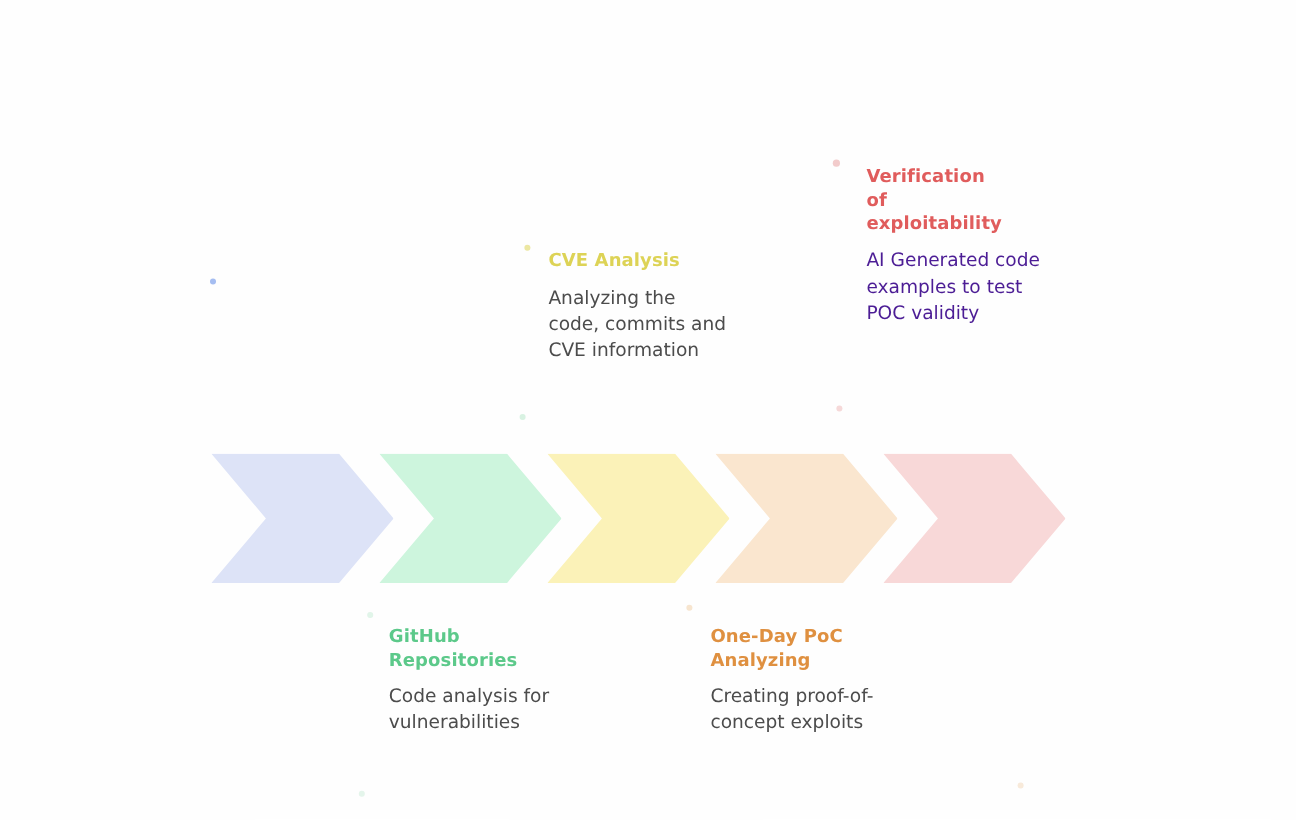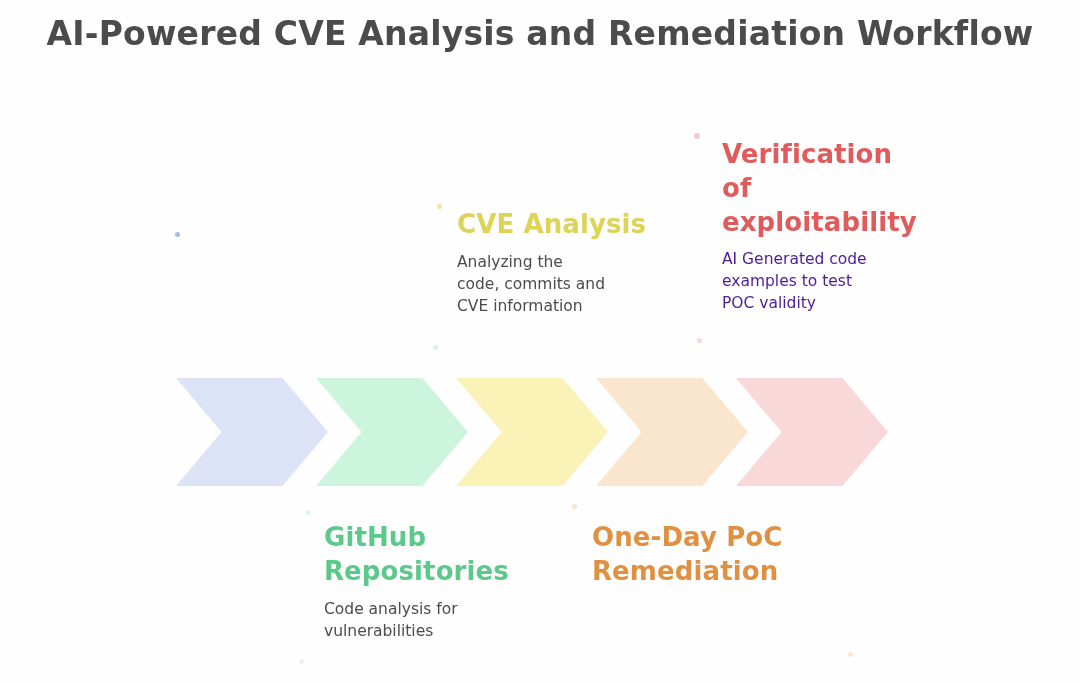--- a/index.html
+++ b/index.html
@@ -65,21 +65,21 @@
     clip-path: polygon(0% 0%, 70% 0%, 100% 50%, 70% 100%, 0% 100%, 30% 50%);
   }
 
   
   .step-label {
     position: absolute;
     width: 215px;
   }
   .step-heading {
     font-family: "DejaVu Sans", sans-serif;
-    font-size: 26px;
+    font-size: 15px;
     font-weight: bold;
     line-height: 1.30;
     margin: 0 0 9px 0;
     letter-spacing: 0.1px;
   }
   .step-desc {
     font-family: "DejaVu Sans", sans-serif;
     font-size: 15.5px;
     font-weight: normal;
     line-height: 1.42;
@@ -90,21 +90,20 @@
 
   
   .step-label.top    { text-align: left; }
   .step-label.bottom { text-align: left; }
 </style>
 </head>
 <body>
 
 <div id="canvas" style="background: rgb(254, 254, 254);">
 
-  <div id="page-title" style="color: rgb(75, 75, 75);">AI-Powered CVE Analysis and Remediation Workflow</div>
 
   <div id="sparkle-layer">
       <div class="sparkle" style="left: 175px; top: 232px; width: 5px; height: 5px; background: rgb(91, 134, 229);"></div>
       <div class="sparkle" style="left: 437px; top: 204px; width: 5px; height: 5px; background: rgb(221, 211, 86);"></div>
       <div class="sparkle" style="left: 694px; top: 133px; width: 6px; height: 6px; background: rgb(232, 160, 160);"></div>
       <div class="sparkle" style="left: 697px; top: 338px; width: 5px; height: 5px; background: rgb(238, 186, 186);"></div>
       <div class="sparkle" style="left: 433px; top: 345px; width: 5px; height: 5px; background: rgb(184, 232, 203);"></div>
       <div class="sparkle" style="left: 306px; top: 510px; width: 5px; height: 5px; background: rgb(201, 236, 215);"></div>
       <div class="sparkle" style="left: 572px; top: 504px; width: 5px; height: 5px; background: rgb(240, 207, 168);"></div>
       <div class="sparkle" style="left: 299px; top: 659px; width: 5px; height: 5px; background: rgb(205, 237, 219);"></div>
@@ -129,21 +128,23 @@
 
   <div class="step-label top" style="left:457px; top:208px;">
     <div class="step-heading" style="color: rgb(221, 211, 86); white-space: pre-line;">CVE Analysis</div>
     <div class="step-desc" style="color: rgb(76, 76, 76);">Analyzing the
 code, commits and
 CVE information</div>
   </div>
 
   <div class="step-label bottom" style="left:592px; top:521px;">
     <div class="step-heading" style="color: rgb(223, 144, 64); white-space: pre-line;">One-Day PoC
-Remediation</div>
+Analyzing</div>
+    <div class="step-desc" style="color: rgb(76, 76, 76);">Creating proof-of-
+concept exploits</div>
   </div>
 
   <div class="step-label top" style="left:722px; top:138px;">
     <div class="step-heading" style="color: rgb(224, 92, 92); white-space: pre-line;">Verification
 of
 exploitability</div>
     <div class="step-desc" style="color: #4c1d95;">AI Generated code
 examples to test
 POC validity</div>
   </div>

